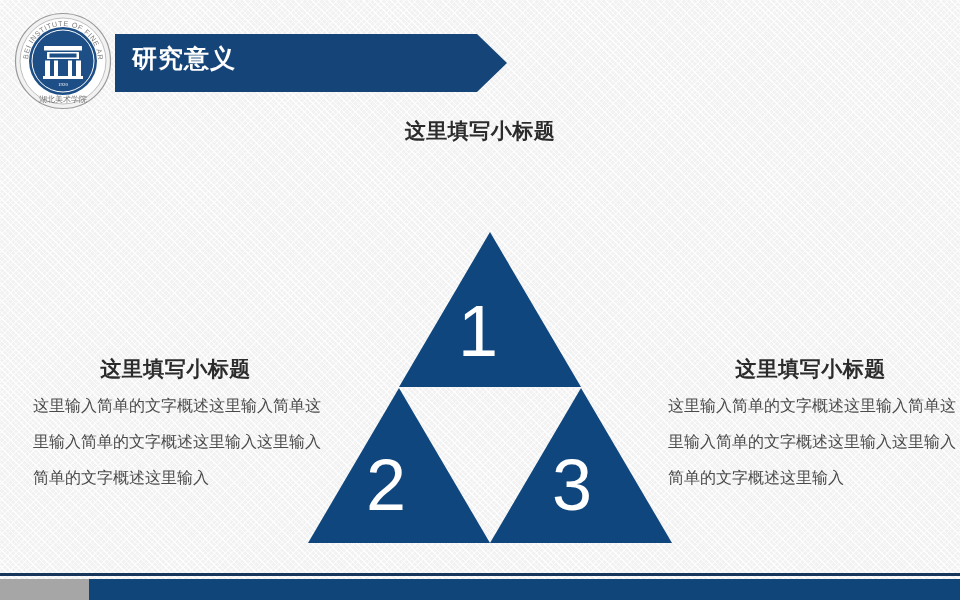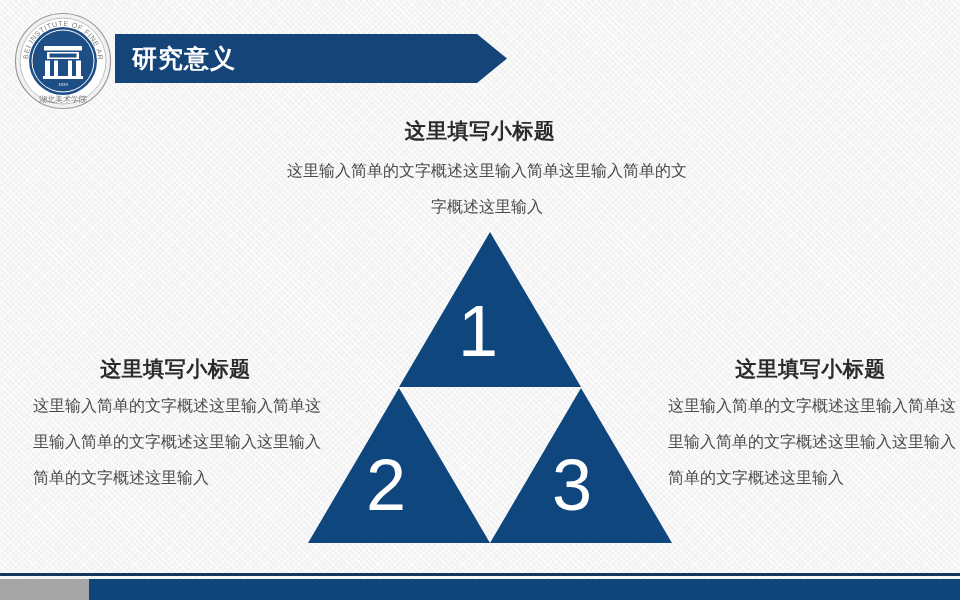--- a/index.html
+++ b/index.html
@@ -32,21 +32,21 @@
     height: 98px;
   }
   #logo svg { display: block; }
 
   
   #header-banner {
     position: absolute;
     left: 115px;
     top: 34px;
     width: 392px;
-    height: 49px;
+    height: 58px;
     text-decoration: underline;
   }
   #header-banner .arrow-shape {
     position: absolute;
     inset: 0;
     background-color: #154478;
     -webkit-clip-path: polygon(0 0, 362px 0, 392px 50%, 362px 100%, 0 100%);
     clip-path: polygon(0 0, 362px 0, 392px 50%, 362px 100%, 0 100%);
   }
   #header-title {
@@ -229,21 +229,20 @@
       <text x="49" y="90" fill="#6d6d6d" font-size="8" text-anchor="middle" font-family="Liberation Serif, serif">湖北美术学院</text>
     </svg>
   </div>
 
   <div id="header-banner">
     <div class="arrow-shape"></div>
     <div id="header-title">研究意义</div>
   </div>
 
   <div id="block-top-title" class="block-title">这里填写小标题</div>
-  <div id="block-top-body" class="block-body">这里输入简单的文字概述这里输入简单这里输入简单的文字概述这里输入</div>
 
   <div id="triangle-group">
     <div id="tri-1" class="tri"></div>
     <div id="tri-2" class="tri"></div>
     <div id="tri-3" class="tri"></div>
     <div id="num-1" class="tri-num">1</div>
     <div id="num-2" class="tri-num">2</div>
     <div id="num-3" class="tri-num">3</div>
   </div>
 

